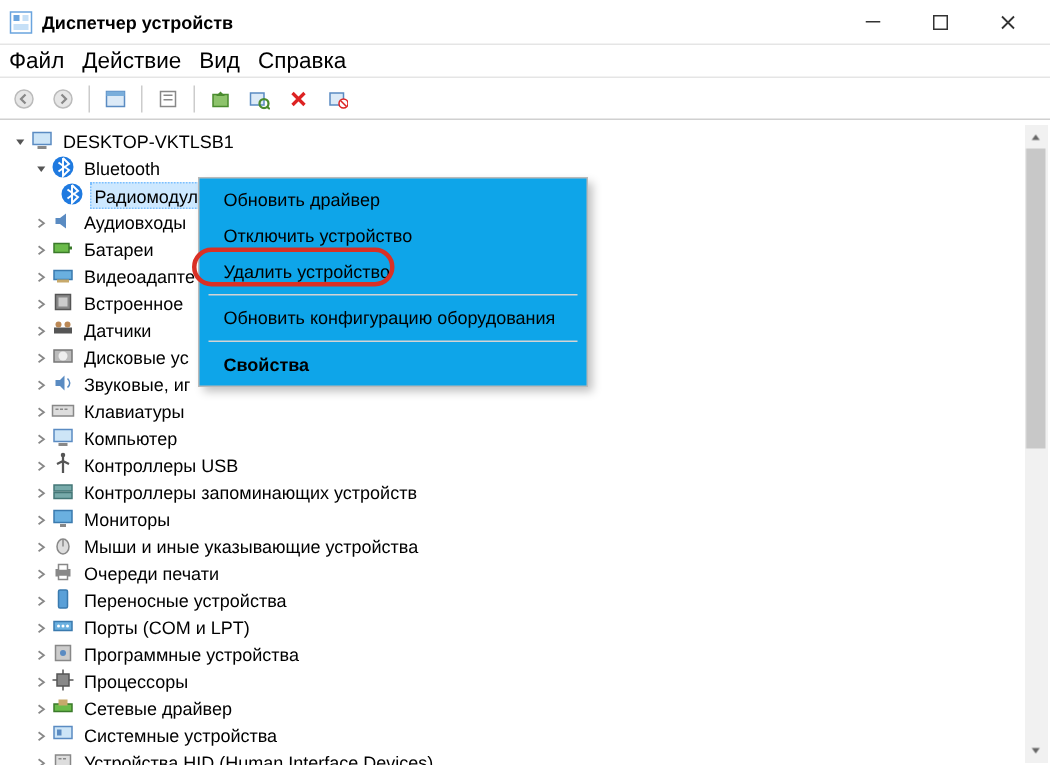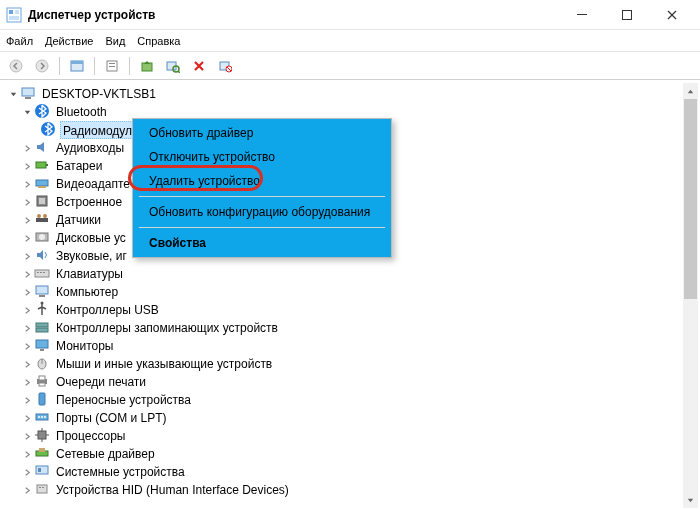--- a/index.html
+++ b/index.html
@@ -38,21 +38,21 @@
   }
   
   .menubar {
     display: flex;
     height: 22px;
     align-items: center;
     padding: 0 6px;
     border-bottom: 1px solid #e5e5e5;
     gap: 12px;
   }
-  .menubar .menu-item { font-size: 11px; text-align: center; }
+  .menubar .menu-item { font-size: 15px; text-align: center; }
   
   .toolbar {
     display: flex;
     align-items: center;
     height: 28px;
     padding: 0 4px;
     border-bottom: 1px solid #d0d0d0;
     gap: 2px;
   }
   .tbtn {
@@ -487,21 +487,21 @@
           <svg viewBox="0 0 10 10">
             <path d="M3 2 L7 5 L3 8" fill="none" stroke="#888" stroke-width="1.3"></path>
           </svg>
         </span>
       <span class="ic">
           <svg viewBox="0 0 16 16" width="16" height="16">
             <ellipse cx="8" cy="9" rx="4" ry="5" fill="#ddd" stroke="#888"></ellipse>
             <line x1="8" y1="4" x2="8" y2="9" stroke="#888"></line>
           </svg>
         </span>
-      <span class="lbl">Мыши и иные указывающие устройств</span>
+      <span class="lbl">Мыши и иные указывающие устройства</span>
     </div>
 
     <div class="node d1">
       <span class="chev">
           <svg viewBox="0 0 10 10">
             <path d="M3 2 L7 5 L3 8" fill="none" stroke="#888" stroke-width="1.3"></path>
           </svg>
         </span>
       <span class="ic">
           <svg viewBox="0 0 16 16" width="16" height="16">
@@ -537,20 +537,34 @@
           <svg viewBox="0 0 16 16" width="16" height="16">
             <rect x="2" y="5" width="12" height="6" fill="#6ab0e0" stroke="#3a7aae"></rect>
             <circle cx="5" cy="8" r="1" fill="#fff"></circle>
             <circle cx="8" cy="8" r="1" fill="#fff"></circle>
             <circle cx="11" cy="8" r="1" fill="#fff"></circle>
           </svg>
         </span>
       <span class="lbl">Порты (COM и LPT)</span>
     </div>
 
+    <div class="node d1">
+      <span class="chev">
+          <svg viewBox="0 0 10 10">
+            <path d="M3 2 L7 5 L3 8" fill="none" stroke="#888" stroke-width="1.3"></path>
+          </svg>
+        </span>
+      <span class="ic">
+          <svg viewBox="0 0 16 16" width="16" height="16">
+            <rect x="3" y="3" width="10" height="10" fill="#ccc" stroke="#888"></rect>
+            <circle cx="8" cy="8" r="2" fill="#5a8bc2"></circle>
+          </svg>
+        </span>
+      <span class="lbl">Программные устройства</span>
+    </div>
 
     <div class="node d1">
       <span class="chev">
           <svg viewBox="0 0 10 10">
             <path d="M3 2 L7 5 L3 8" fill="none" stroke="#888" stroke-width="1.3"></path>
           </svg>
         </span>
       <span class="ic">
           <svg viewBox="0 0 16 16" width="16" height="16">
             <rect x="4" y="4" width="8" height="8" fill="#888" stroke="#555"></rect>

